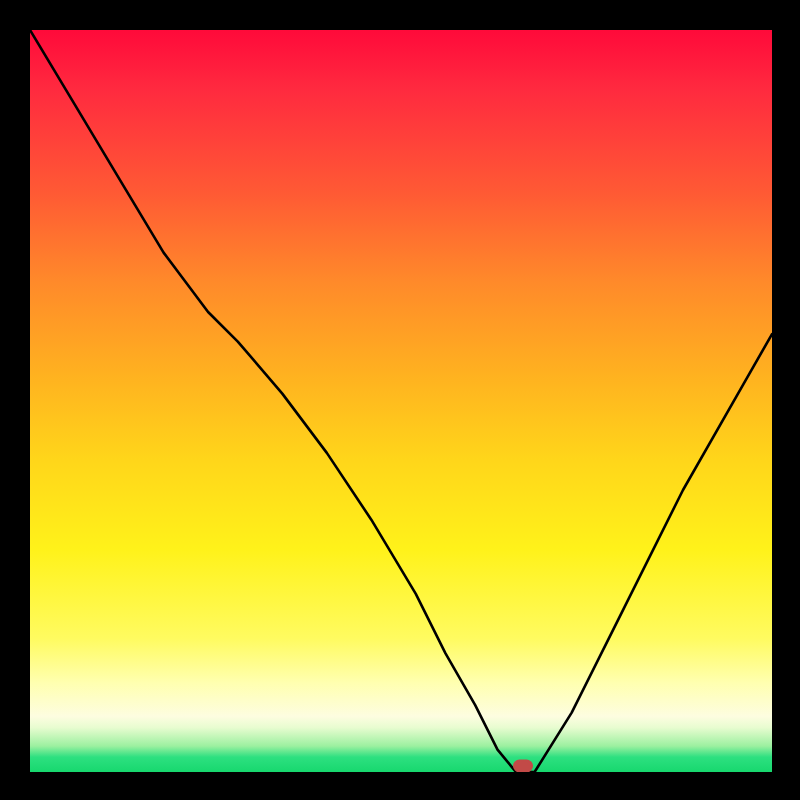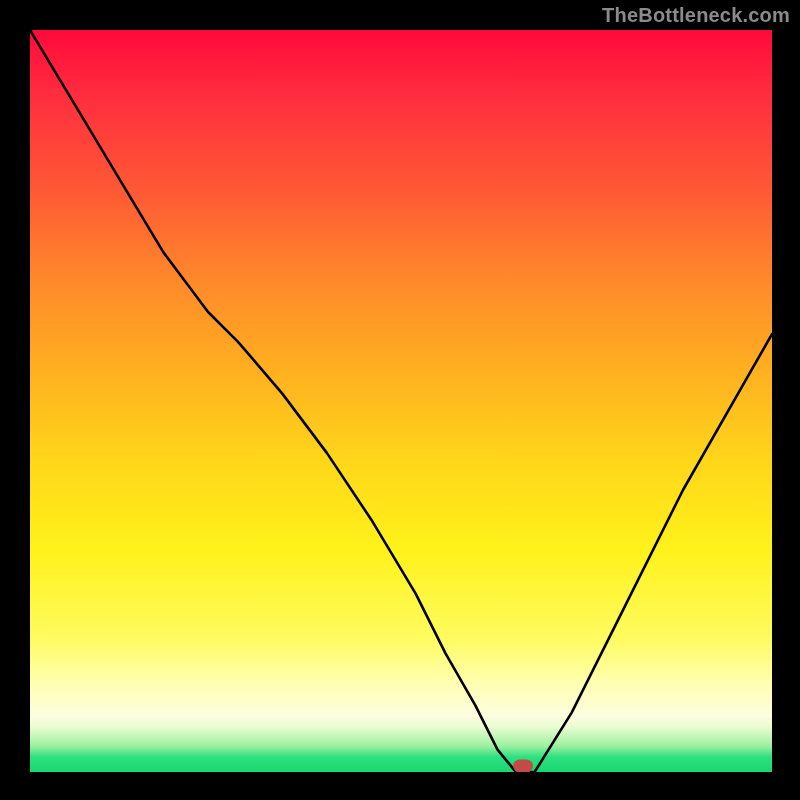--- a/index.html
+++ b/index.html
@@ -77,21 +77,20 @@
     border-radius: 7px;
     background: #c24a47;
     transform: translate(-50%, -50%);
   }
 </style>
 </head>
 <body>
 
 <div class="frame">
 
-  <div class="watermark">TheBottleneck.com</div>
 
   <div class="plot-area">
     <div class="gradient"></div>
 
     <svg class="curve" viewBox="0 0 742 742" preserveAspectRatio="none">
       <path id="curve-path" fill="none" stroke="#000" stroke-width="2.6" stroke-linejoin="round" stroke-linecap="round" d="M0.0 0.0 L44.5 74.2 L89.0 148.4 L133.6 222.6 L178.1 282.0 L207.8 311.6 L252.3 363.6 L296.8 422.9 L341.3 489.7 L385.8 563.9 L415.5 623.3 L445.2 675.2 L467.5 719.7 L486.0 742.0 L504.6 742.0 L541.7 682.6 L593.6 578.8 L653.0 460.0 L712.3 356.2 L742.0 304.2"></path>
     </svg>
 
     <div class="marker" id="min-marker" style="left: 493.43px; top: 736.064px; background: rgb(194, 74, 71);"></div>
   </div>

